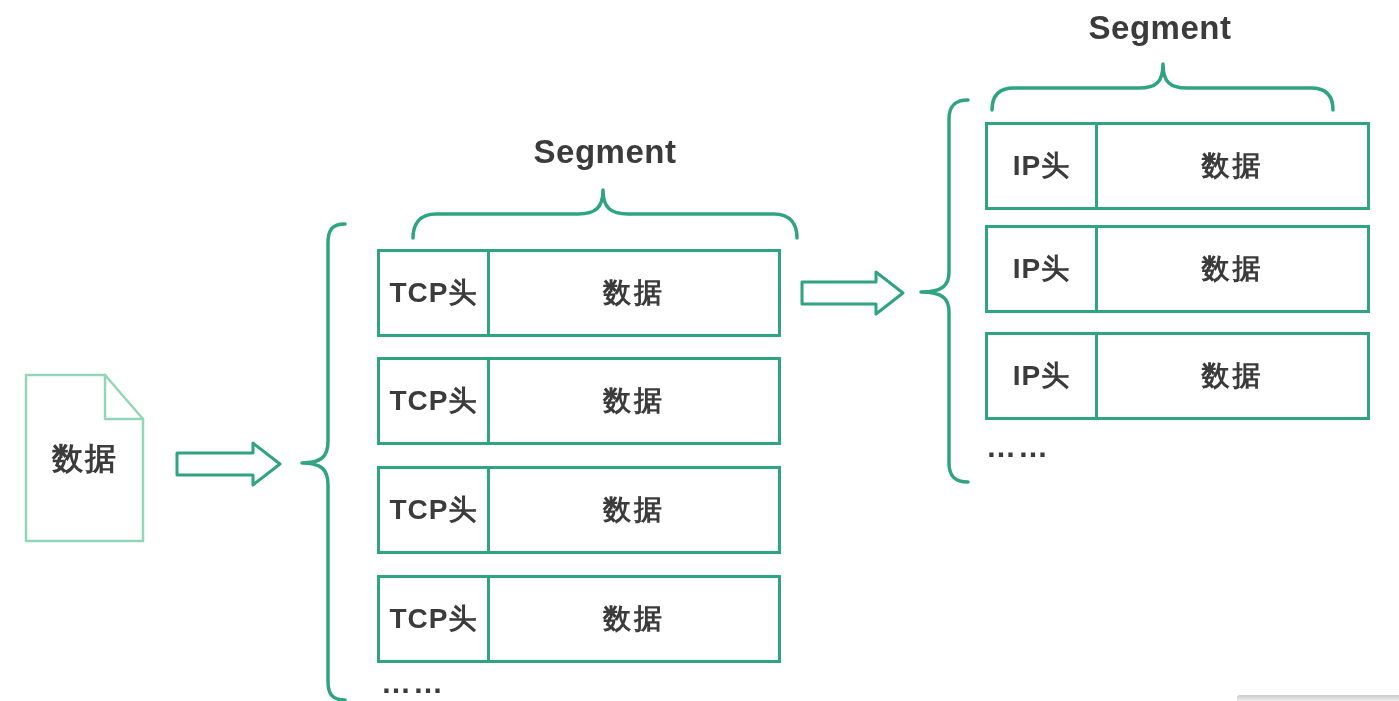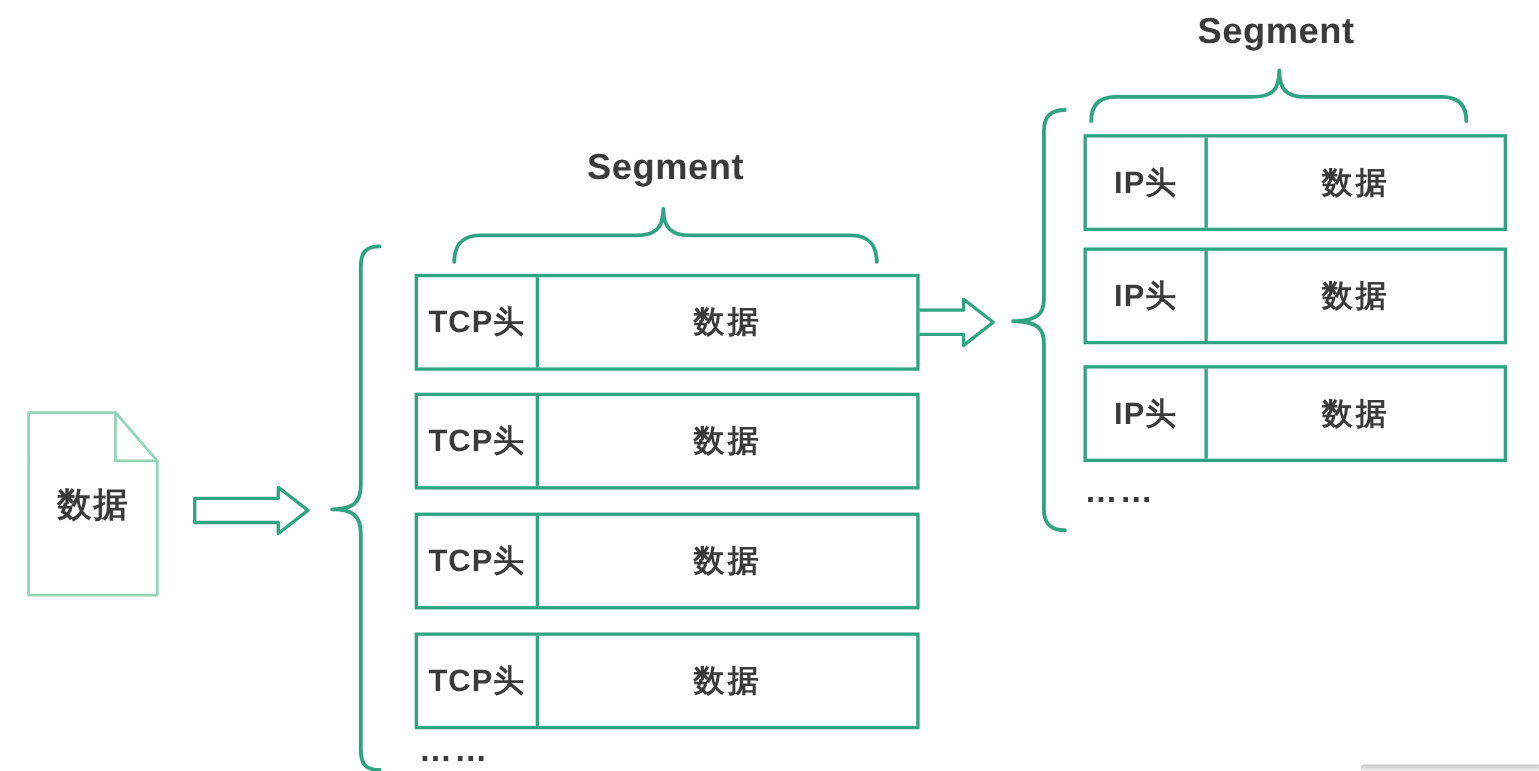--- a/index.html
+++ b/index.html
@@ -36,21 +36,21 @@
     letter-spacing: 0.5px;
     color: var(--text_dark);
   }
   .pkt-row {
     position: absolute;
     display: flex;
     height: 88px;
     background: #ffffff;
     border: 3px solid var(--primary_green);
   }
-  .seg-row { left: 377px; width: 459px; }
+  .seg-row { left: 377px; width: 404px; }
   .ip-row  { left: 970px; width: 385px; margin-left: 15px; }
   .cell {
     display: flex;
     align-items: center;
     justify-content: center;
     font-size: 28px;
     font-weight: 700;
     color: var(--text_dark);
     letter-spacing: 3px;
   }

